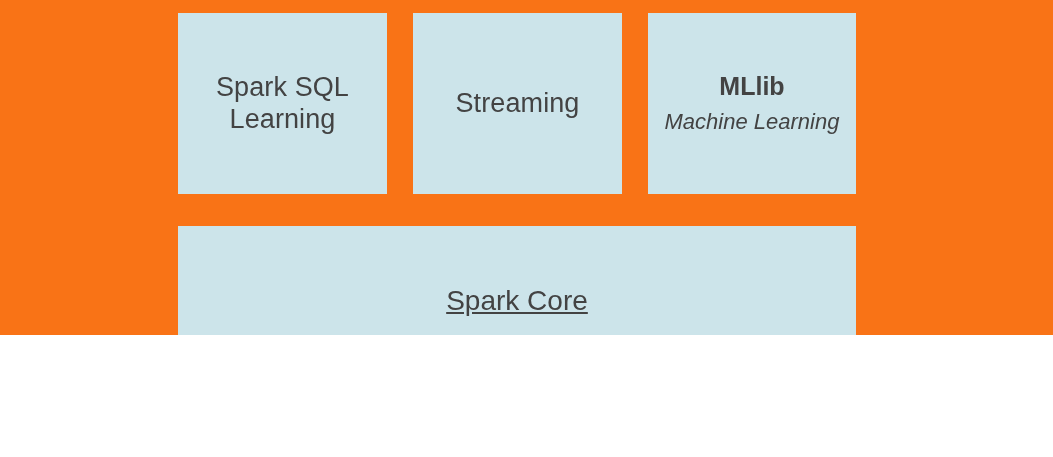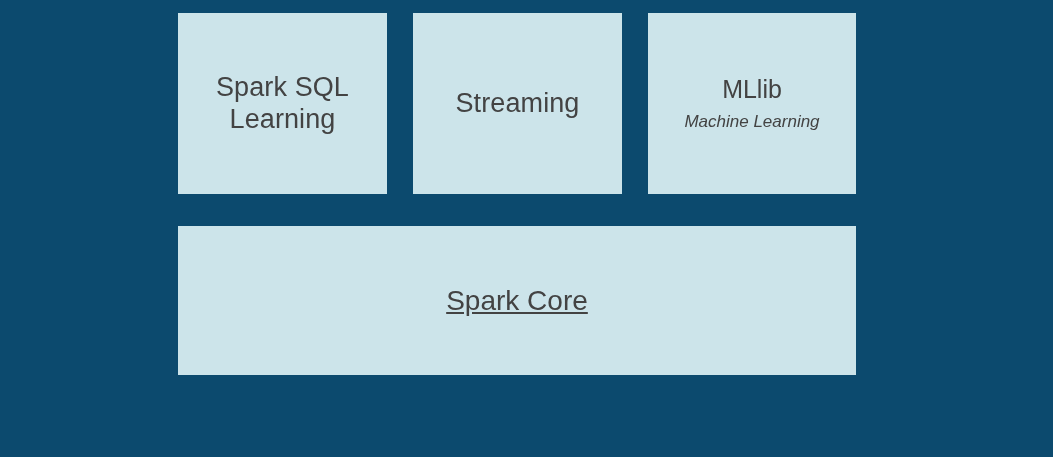--- a/index.html
+++ b/index.html
@@ -6,22 +6,22 @@
     margin: 0;
     padding: 0;
     background: #ffffff;
   }
   body {
     font-family: "Liberation Sans", sans-serif;
   }
   #canvas {
     position: relative;
     width: 1053px;
-    height: 457px;
-    background: #0c4a6e;
+    height: 335px;
+    background: #f97316;
     overflow: hidden;
   }
   .layer-box {
     position: absolute;
     background: #cce4ea;
     display: flex;
     flex-direction: column;
     align-items: center;
     justify-content: center;
     color: #434343;
@@ -37,26 +37,26 @@
   #box-spark-core   { left: 178px; top: 226px; width: 678px; height: 149px; text-decoration: underline; }
 
   .title-line {
     font-size: 27px;
     font-weight: 400;
     letter-spacing: 0.1px;
     white-space: nowrap;
   }
   .title-line-mllib {
     font-size: 25px;
-    font-weight: 400;
+    font-weight: 700;
     white-space: nowrap;
     margin-bottom: 7px;
   }
   .subtitle-line {
-    font-size: 17px;
+    font-size: 22px;
     font-style: italic;
     font-weight: 400;
     white-space: nowrap;
     text-align: center;
   }
   .core-title {
     font-size: 28px;
     font-weight: 400;
     white-space: nowrap;
   }

